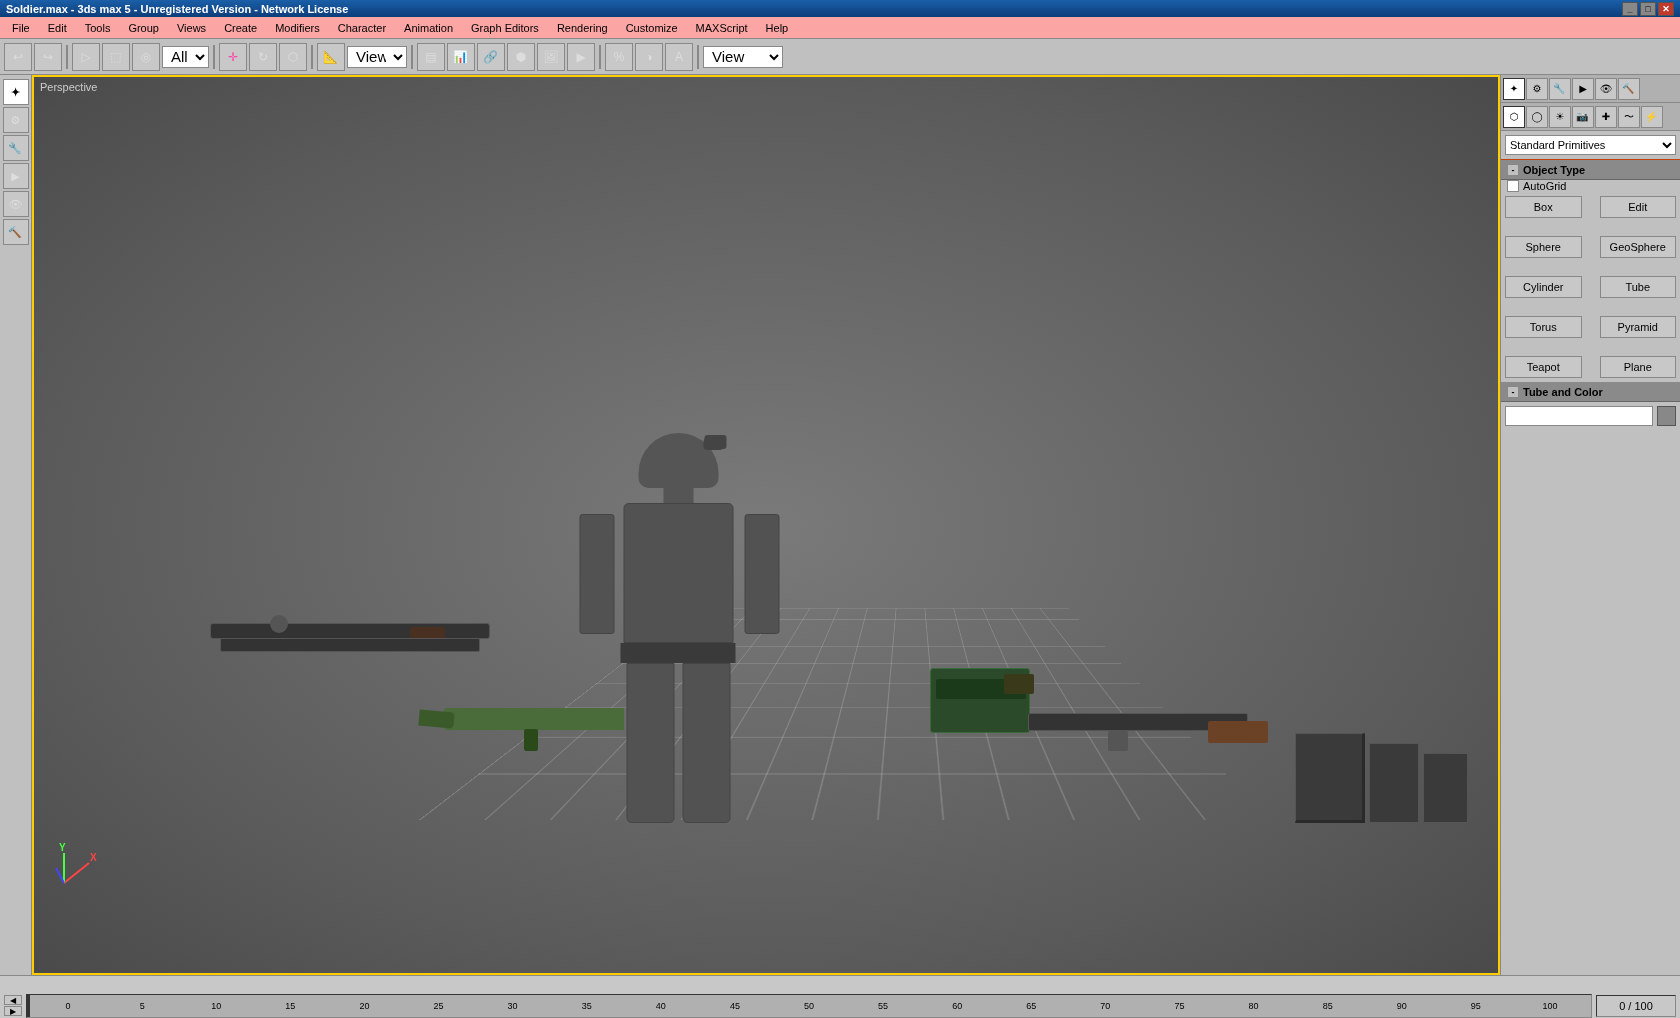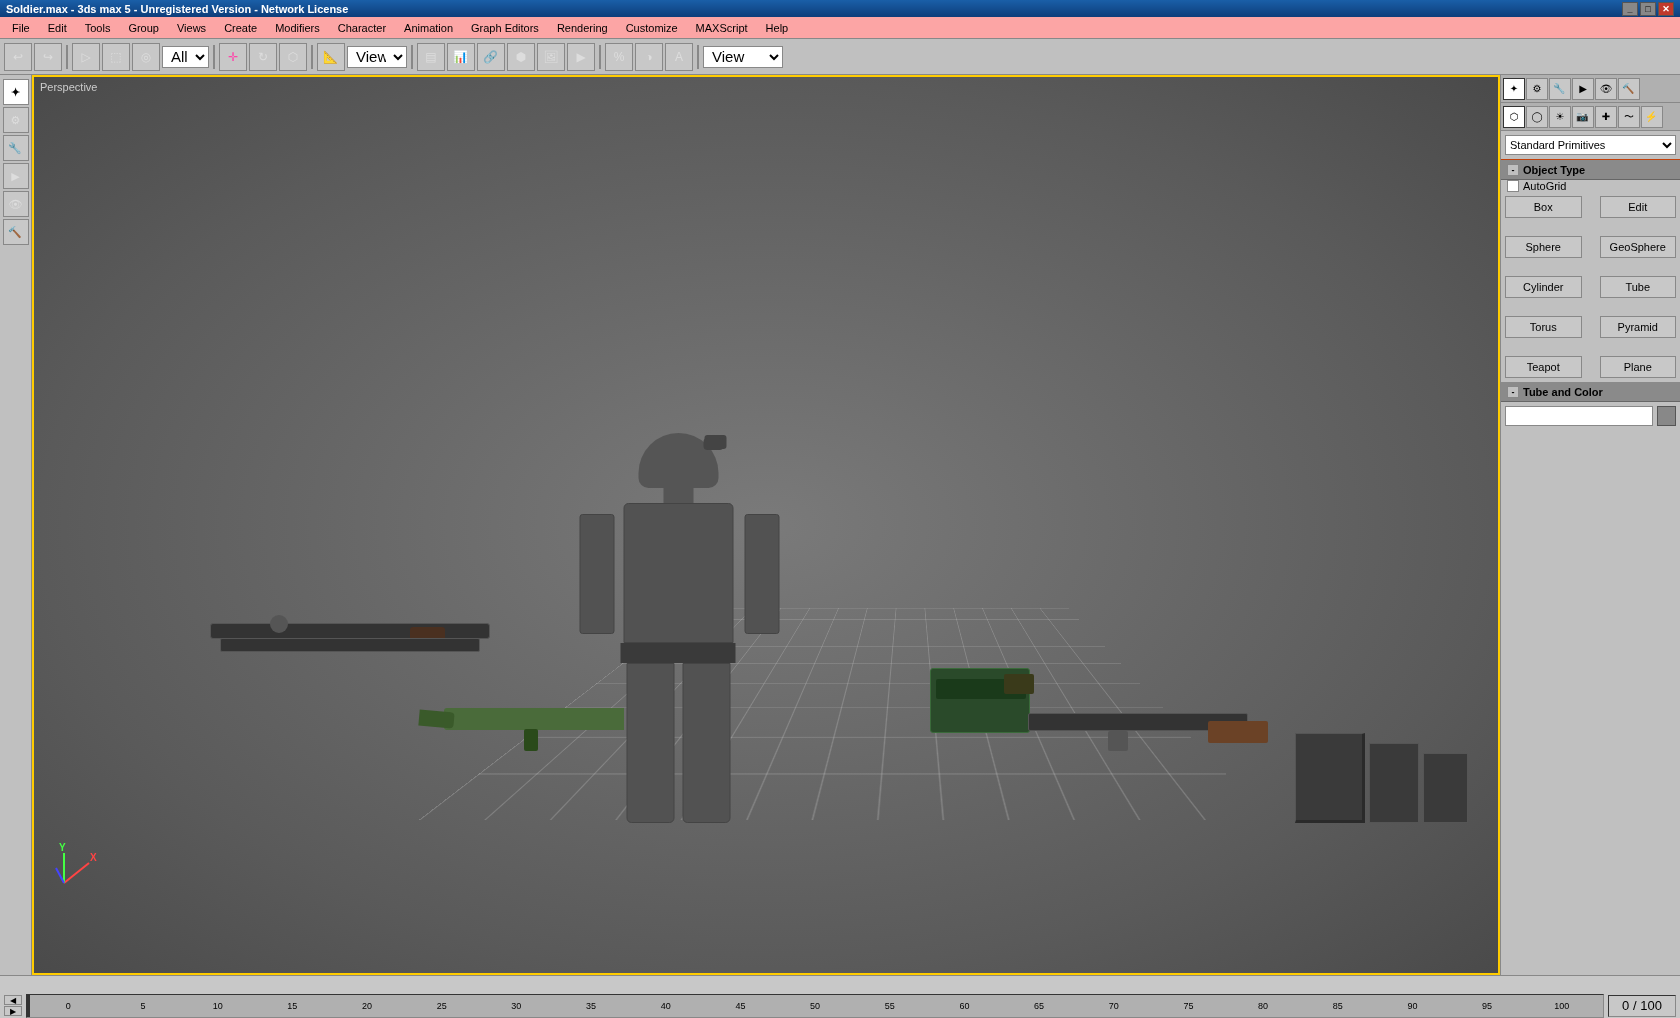--- a/index.html
+++ b/index.html
@@ -705,16 +705,16 @@
           <span class="t-num">70</span>
           <span class="t-num">75</span>
           <span class="t-num">80</span>
           <span class="t-num">85</span>
           <span class="t-num">90</span>
           <span class="t-num">95</span>
           <span class="t-num">100</span>
         </div>
       </div>
 
-      <div style="width:68px;height:22px;background:#c8c8c8;border:1px inset #888;display:flex;align-items:center;justify-content:center;font-size:13px;color:#000;">0 / 100</div>
+      <div style="width:80px;height:22px;background:#c8c8c8;border:1px inset #888;display:flex;align-items:center;justify-content:center;font-size:11px;color:#000;">0 / 100</div>
     </div>
   </div>
 </div>
 
 </body></html>

